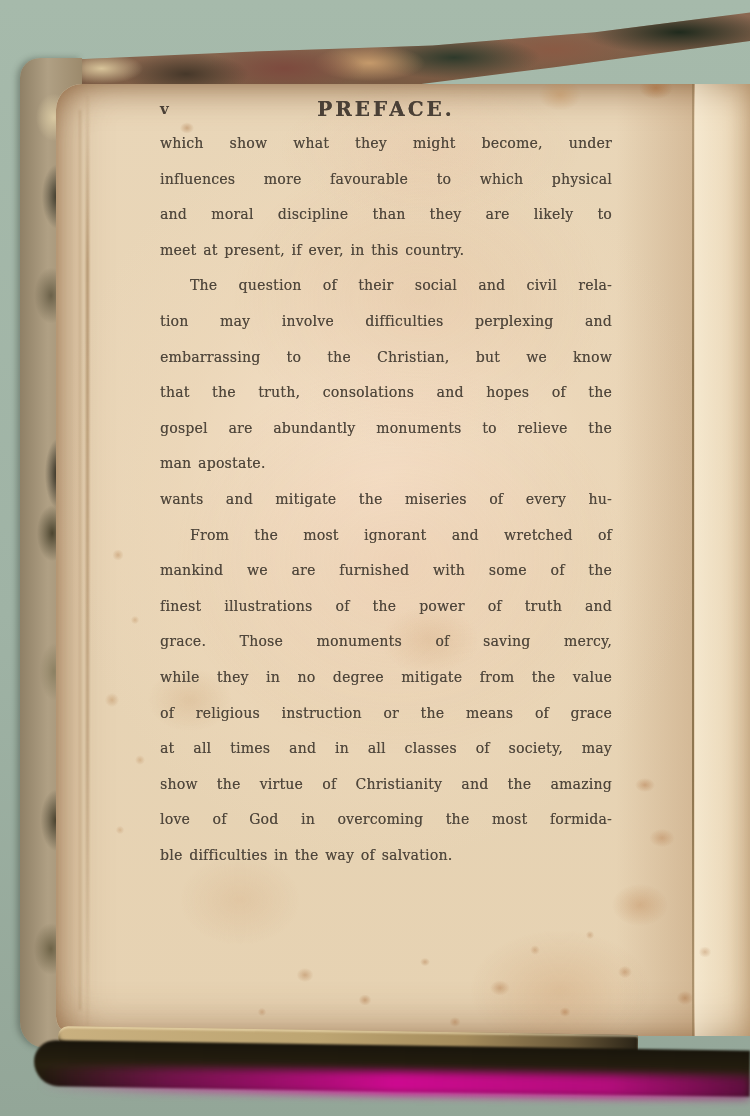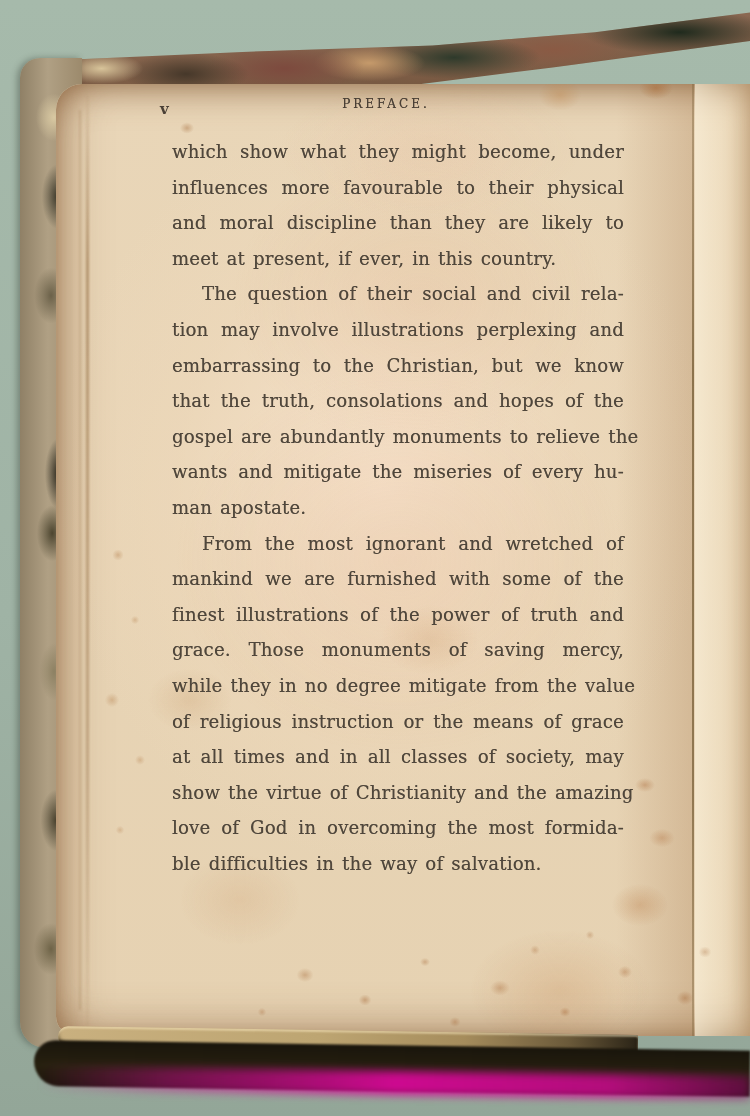--- a/index.html
+++ b/index.html
@@ -149,31 +149,30 @@
   .header-row {
     position: absolute; left: 160px; top: 97px; width: 452px; height: 26px;
     color: #4a4036; z-index: 5;
   }
   .page-number {
     position: absolute; left: 0; top: 3px;
     font-size: 15px; font-weight: bold; letter-spacing: 1px;
   }
   .header-title {
     position: absolute; left: 50%; transform: translateX(-50%); top: 0;
-    font-size: 12px; font-weight: normal; letter-spacing: 3px;
+    font-size: 20px; font-weight: bold; letter-spacing: 3px;
     text-shadow: 0 0 0.5px rgba(74,64,54,0.8);
   }
   #text-block {
-    position: absolute; left: 160px; top: 134px; width: 452px; z-index: 5;
+    position: absolute; left: 160px; top: 126px; width: 452px; z-index: 5;
     color: #4f463b;
-    font-size: 18px;
+    font-size: 14px;
     text-shadow: 0.2px 0.2px 0.6px rgba(79,70,59,0.65);
     letter-spacing: 0.25px;
     word-spacing: 2px;
-    margin-left: 12px;
   }
   .line {
     height: 35.6px; line-height: 35.6px;
     text-align: justify; text-align-last: justify;
     white-space: nowrap;
   }
   .line.noju { text-align-last: left; }
   .line.ind { text-indent: 30px; }
 </style>
 </head>
@@ -195,30 +194,30 @@
   <div class="bottom-shadow"></div>
   <div class="magenta-line"></div>
 
   <div class="header-row">
     <span class="page-number">v</span>
     <span class="header-title">PREFACE.</span>
   </div>
 
   <div id="text-block">
       <div class="line">which show what they might become, under</div>
-      <div class="line">influences more favourable to their physical</div>
+      <div class="line">influences more favourable to which physical</div>
       <div class="line">and moral discipline than they are likely to</div>
       <div class="line noju">meet at present, if ever, in this country.</div>
       <div class="line ind">The question of their social and civil rela-</div>
-      <div class="line">tion may involve illustrations perplexing and</div>
+      <div class="line">tion may involve difficulties perplexing and</div>
       <div class="line">embarrassing to the Christian, but we know</div>
       <div class="line">that the truth, consolations and hopes of the</div>
       <div class="line">gospel are abundantly monuments to relieve the</div>
+      <div class="line noju">man apostate.</div>
       <div class="line">wants and mitigate the miseries of every hu-</div>
-      <div class="line noju">man apostate.</div>
       <div class="line ind">From the most ignorant and wretched of</div>
       <div class="line">mankind we are furnished with some of the</div>
       <div class="line">finest illustrations of the power of truth and</div>
       <div class="line">grace. Those monuments of saving mercy,</div>
       <div class="line">while they in no degree mitigate from the value</div>
       <div class="line">of religious instruction or the means of grace</div>
       <div class="line">at all times and in all classes of society, may</div>
       <div class="line">show the virtue of Christianity and the amazing</div>
       <div class="line">love of God in overcoming the most formida-</div>
       <div class="line noju">ble difficulties in the way of salvation.</div>

